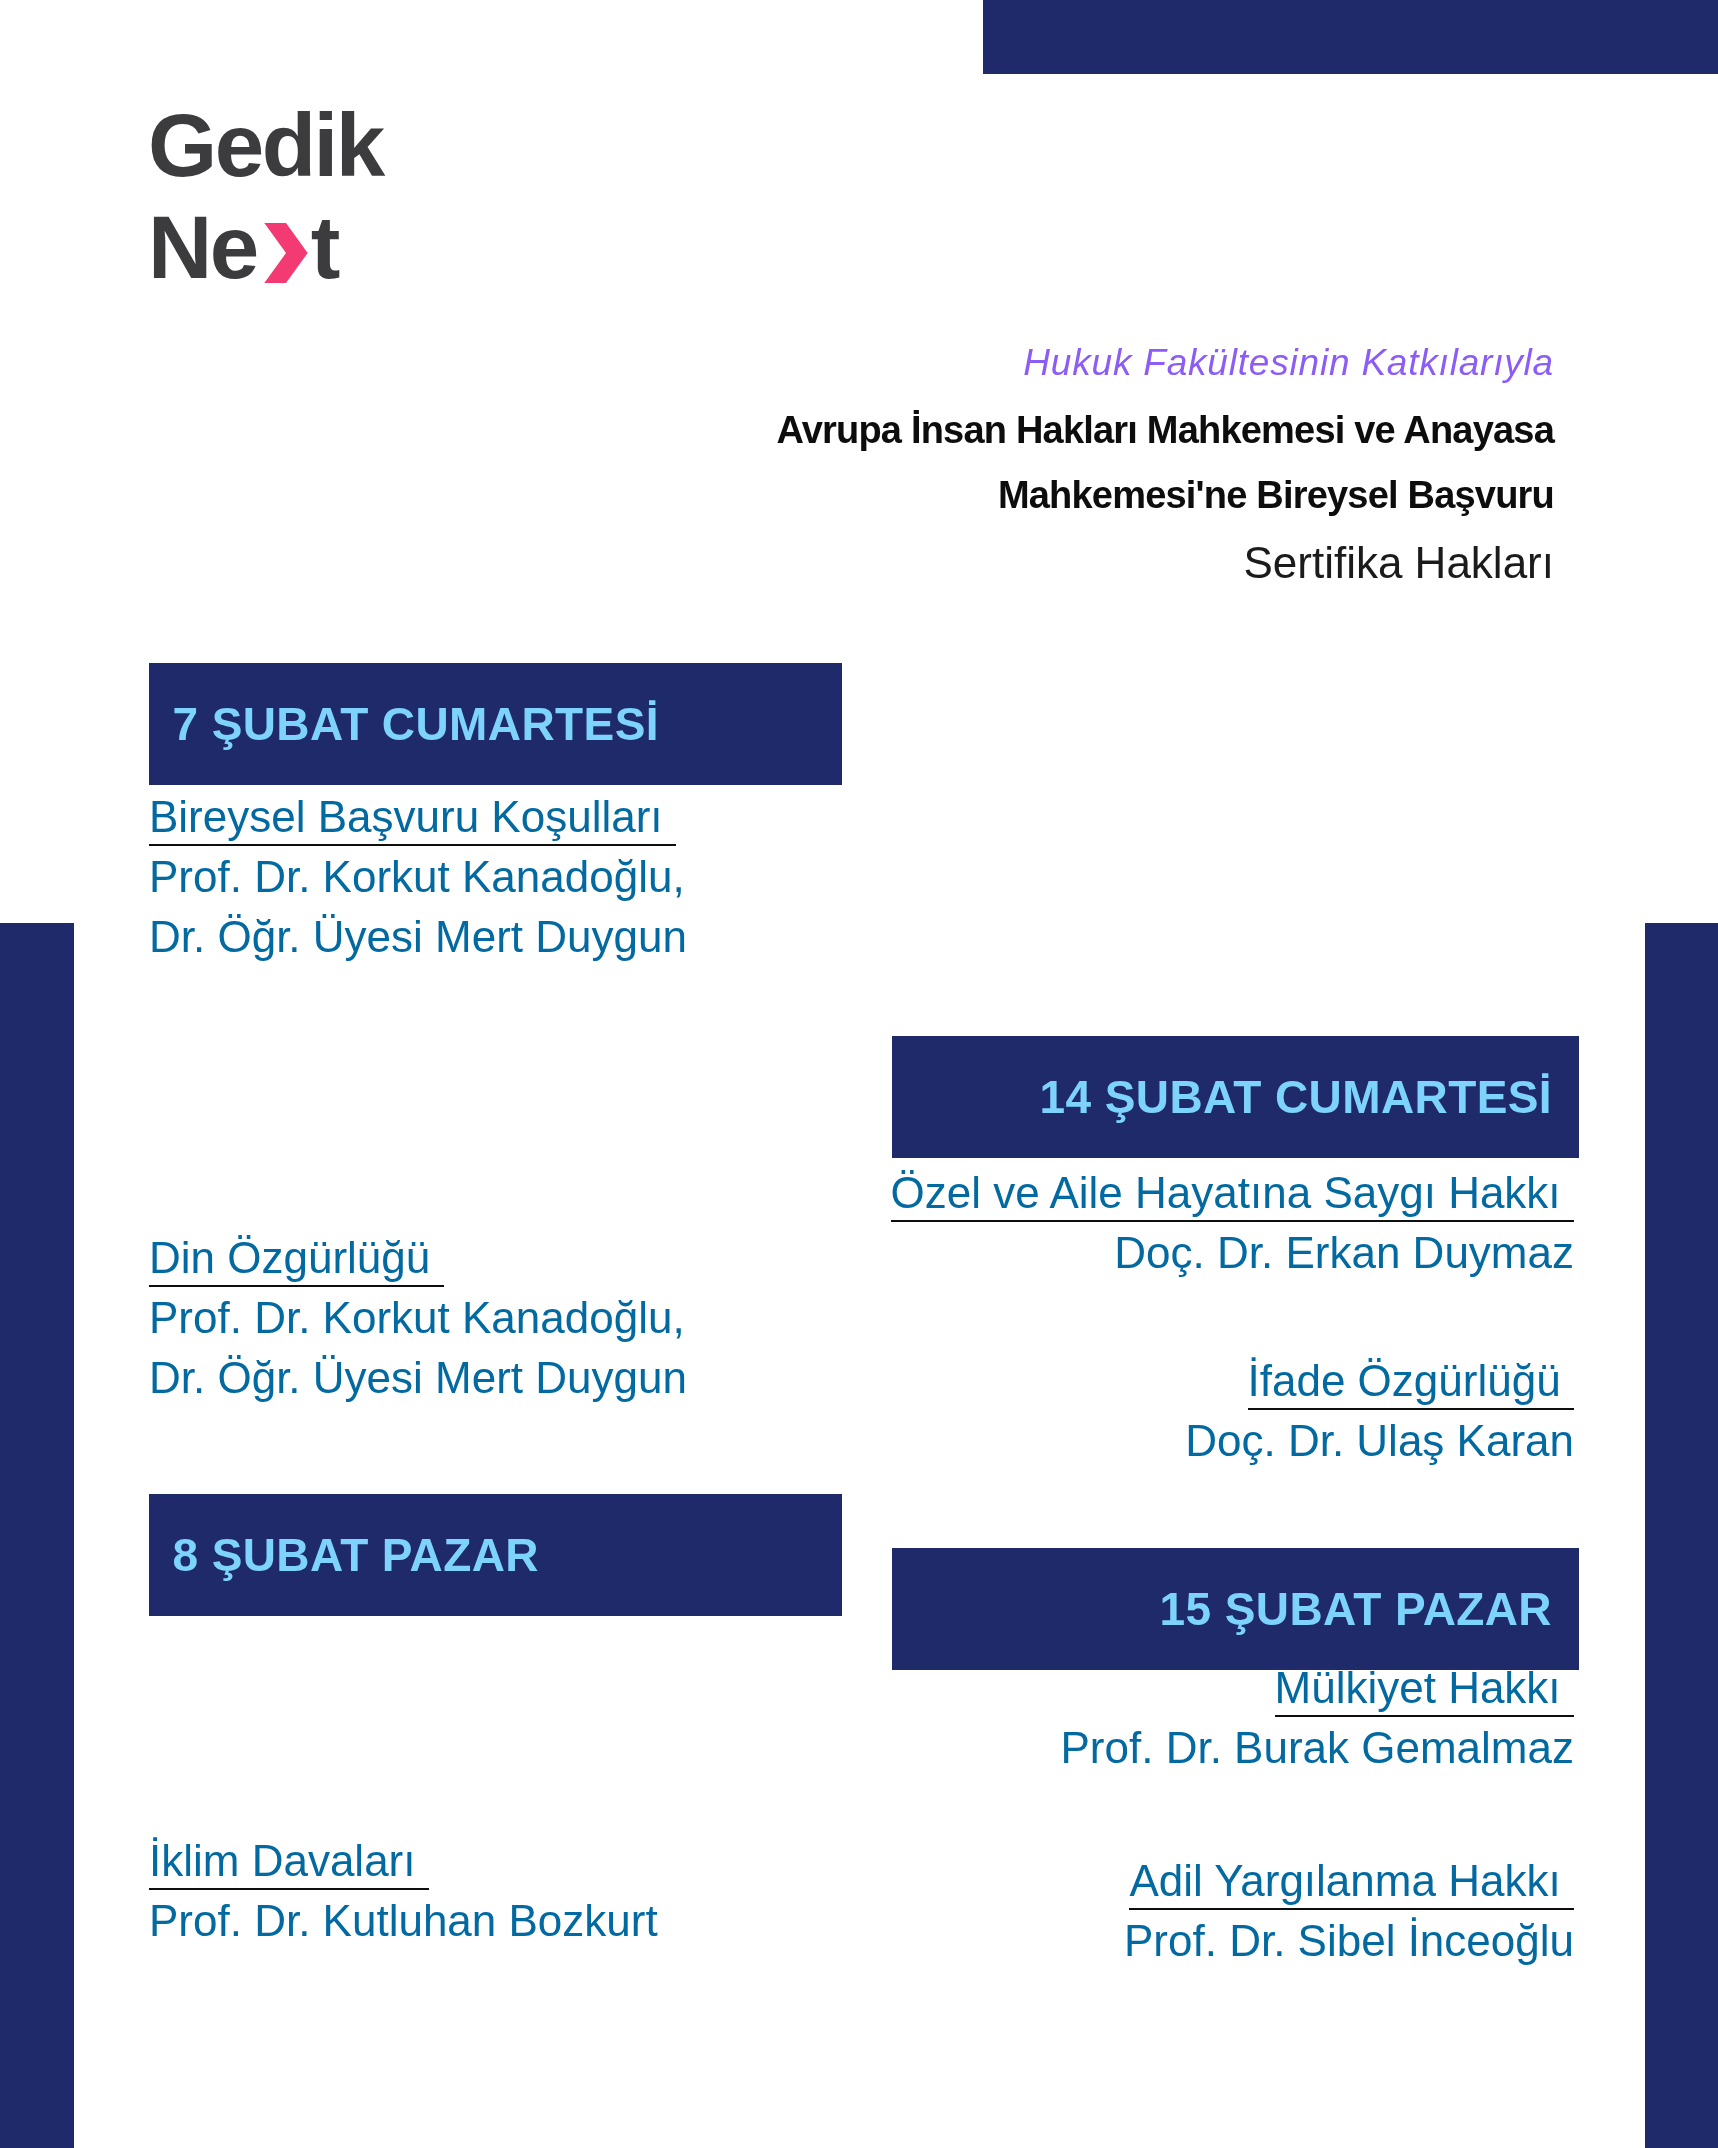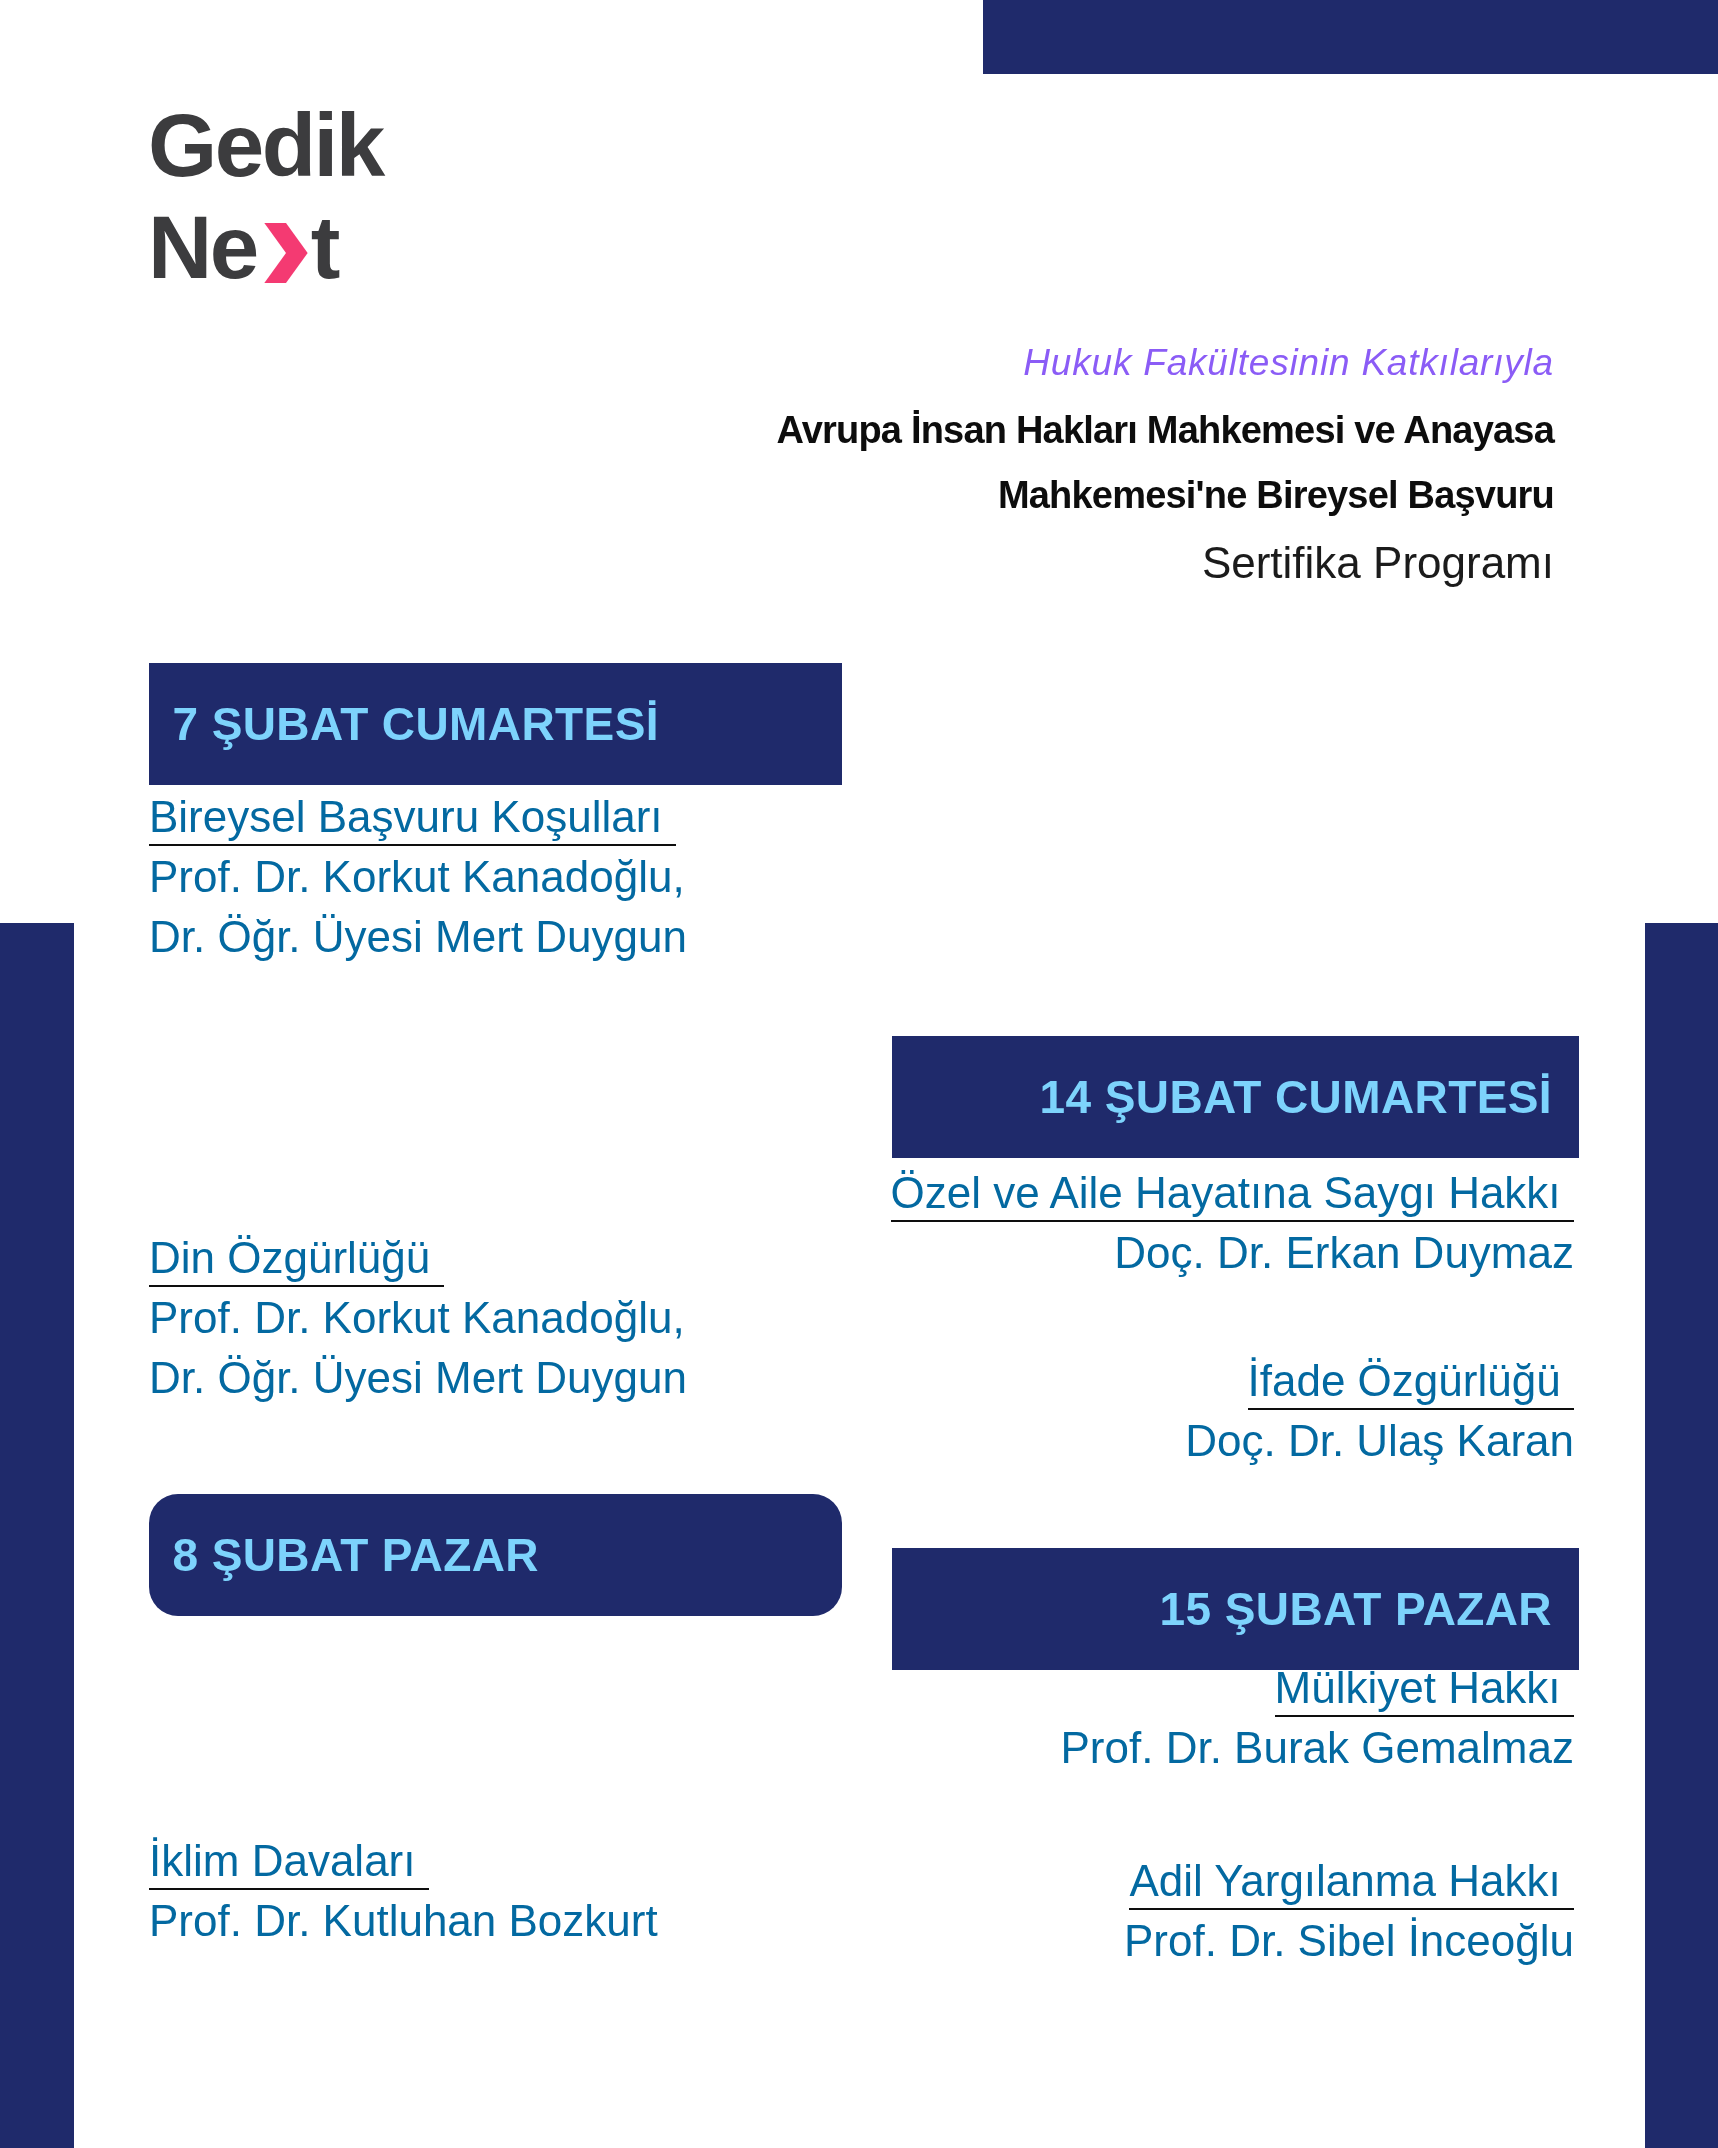--- a/index.html
+++ b/index.html
@@ -48,21 +48,21 @@
   
   .day-header {
     position: absolute; height: 122px; box-sizing: border-box;
     background: #1f2a6b; color: #7dd3fc;
     font-weight: 700; font-size: 46px; letter-spacing: 0.4px;
     display: flex; align-items: center; white-space: nowrap;
   }
   .day-left  { left: 149px;  width: 693px; padding-left: 23.5px; justify-content: flex-start; }
   .day-right { left: 892px; width: 687px; padding-right: 27px; justify-content: flex-end; }
   .dh-1 { top: 663px; }
-  .dh-2 { top: 1494px; border-radius: 29px; }
+  .dh-2 { top: 1494px; }
   .dh-3 { top: 1036px; }
   .dh-4 { top: 1548px; }
 
   
   .session {
     position: absolute; font-size: 44px; line-height: 60px;
     color: #0369a1; white-space: nowrap;
   }
   .session.col-left  { left: 149px; text-align: left; }
   .session.col-right { right: 144px; text-align: right; }
@@ -98,21 +98,21 @@
           <polygon points="32,36 58,36 32,72 6,72" fill="#f43a72"></polygon>
         </svg><span>t</span></div>
   </div>
 
   <div class="head-block">
     <div class="kicker">Hukuk Fakültesinin Katkılarıyla</div>
     <div class="main-title">
       <div>Avrupa İnsan Hakları Mahkemesi ve Anayasa</div>
       <div>Mahkemesi'ne Bireysel Başvuru</div>
     </div>
-    <div class="subtitle">Sertifika Programı</div>
+    <div class="subtitle">Sertifika Hakları</div>
   </div>
 
   <div class="day-header day-left dh-1">
     <span>7 ŞUBAT CUMARTESİ</span>
   </div>
   <div class="day-header day-left dh-2">
     <span>8 ŞUBAT PAZAR</span>
   </div>
   <div class="day-header day-right dh-3">
     <span>14 ŞUBAT CUMARTESİ</span>

